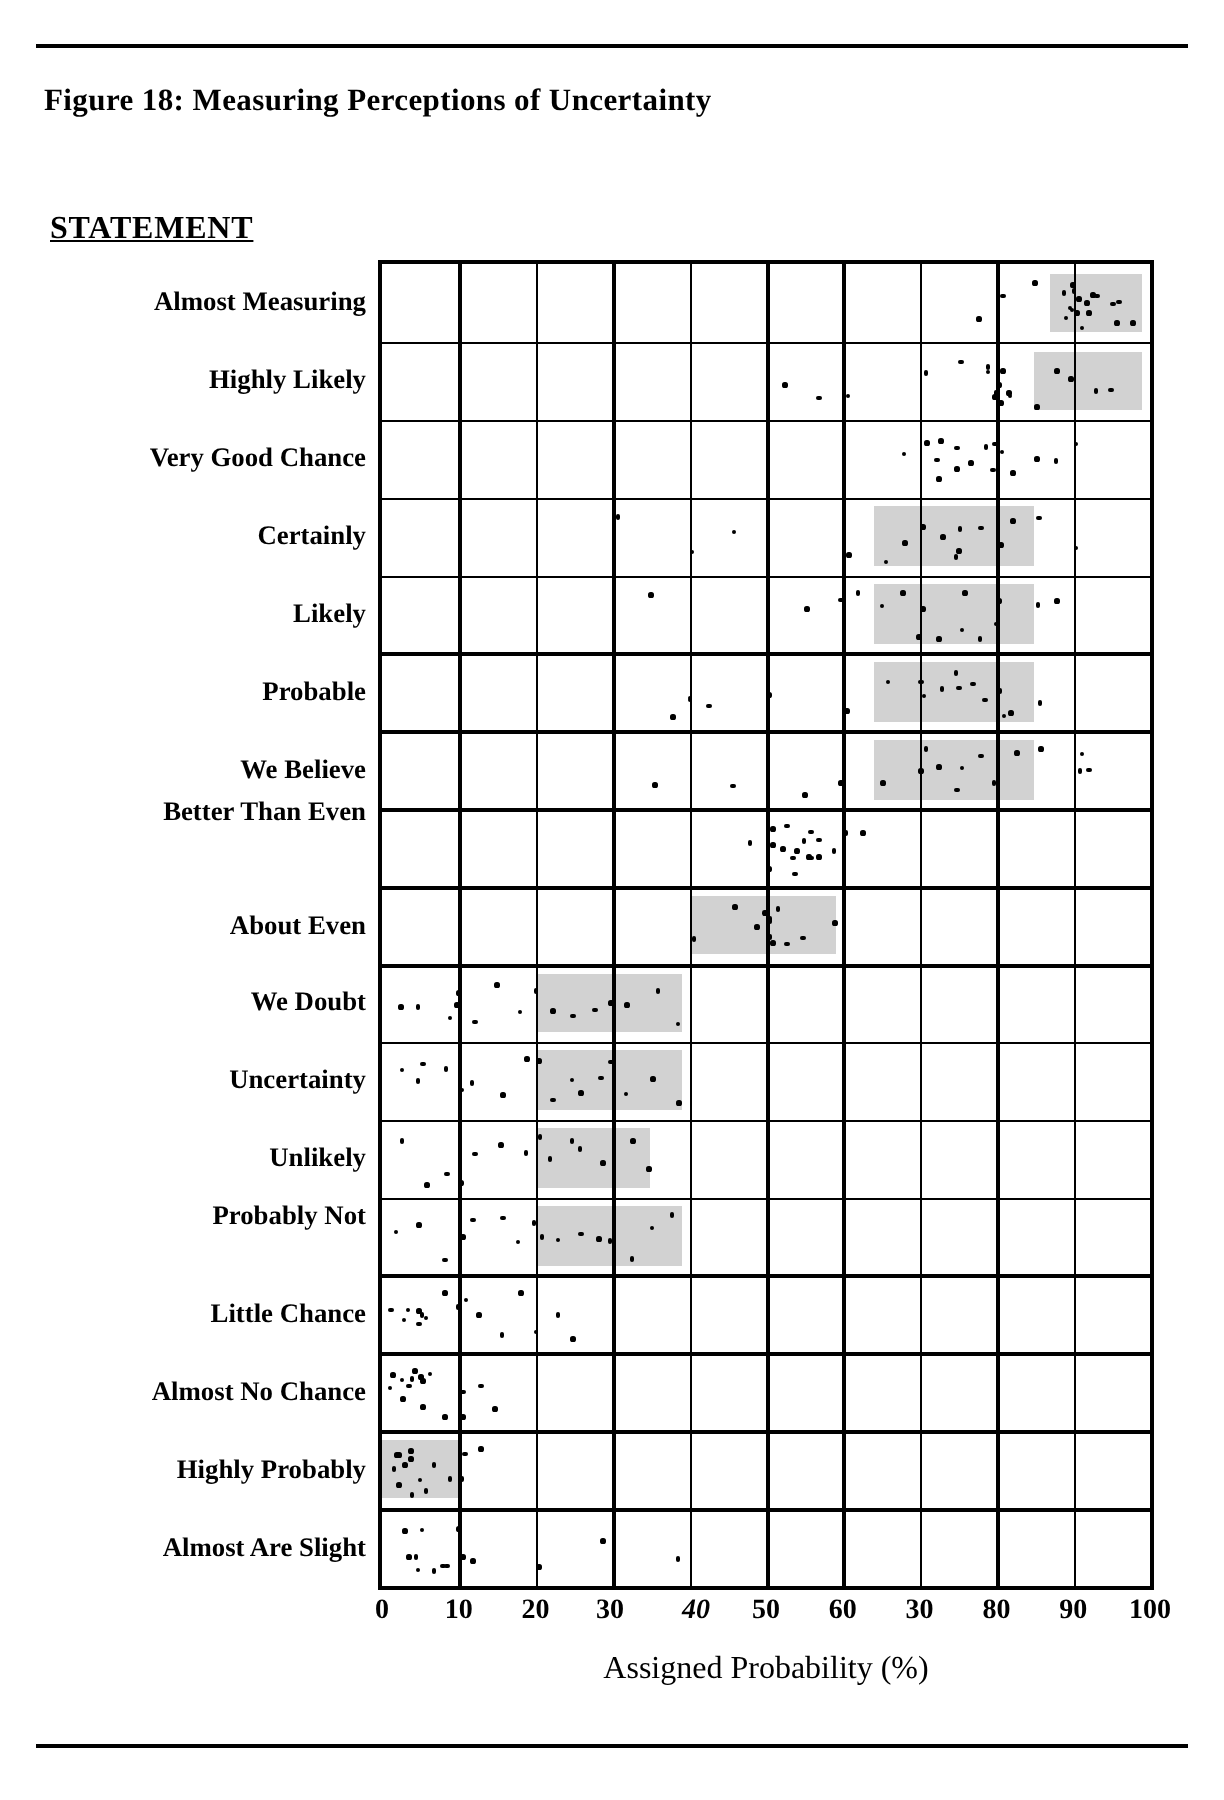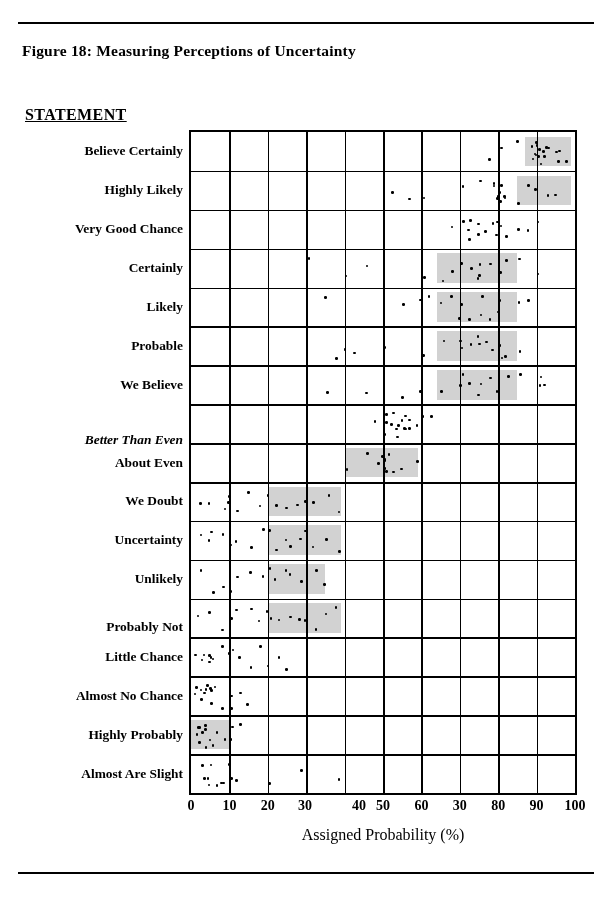--- a/index.html
+++ b/index.html
@@ -142,33 +142,33 @@
 
 <div class="page">
 
   <div class="rule top"></div>
 
   <div class="fig-title">Figure 18: Measuring Perceptions of Uncertainty</div>
 
   <div class="statement-header">STATEMENT</div>
 
   <div class="cat-wrap" id="cat-wrap">
-      <div class="cat-label" style="top: 21.4412px;">Believe Certainly</div>
+      <div class="cat-label" style="top: 21.4412px;">Almost Measuring</div>
       <div class="cat-label" style="top: 60.3235px;">Highly Likely</div>
       <div class="cat-label" style="top: 99.2059px;">Very Good Chance</div>
       <div class="cat-label" style="top: 138.088px;">Certainly</div>
       <div class="cat-label" style="top: 176.971px;">Likely</div>
       <div class="cat-label" style="top: 215.853px;">Probable</div>
       <div class="cat-label" style="top: 254.735px;">We Believe</div>
-      <div class="cat-label" style="top: 310px; font-style: italic;">Better Than Even</div>
+      <div class="cat-label" style="top: 276px;">Better Than Even</div>
       <div class="cat-label" style="top: 332.5px;">About Even</div>
       <div class="cat-label" style="top: 371.382px;">We Doubt</div>
       <div class="cat-label" style="top: 410.265px;">Uncertainty</div>
       <div class="cat-label" style="top: 449.147px;">Unlikely</div>
-      <div class="cat-label" style="top: 497px; text-align: right;">Probably Not</div>
+      <div class="cat-label" style="top: 478px; text-align: right;">Probably Not</div>
       <div class="cat-label" style="top: 526.912px;">Little Chance</div>
       <div class="cat-label" style="top: 565.794px;">Almost No Chance</div>
       <div class="cat-label" style="top: 604.676px;">Highly Probably</div>
       <div class="cat-label" style="top: 643.559px;">Almost Are Slight</div>
     </div>
 
   <div class="plot">
     <div class="plot-inner" id="plot-inner">
         <div class="band" style="left: 334.08px; width: 46.08px; top: 4.66588px; height: 29.5506px;"></div>
         <div class="band" style="left: 326.4px; width: 53.76px; top: 43.5482px; height: 29.5506px;"></div>
@@ -489,21 +489,21 @@
         <div class="dot" style="left: 109.366px; top: 637.449px;"></div>
         <div class="dot" style="left: 146.794px; top: 646.346px;"></div>
       </div>
   </div>
 
   <div class="xticks" id="xticks">
       <div class="xtick" style="left: 2px;">0</div>
       <div class="xtick" style="left: 40.4px;">10</div>
       <div class="xtick" style="left: 78.8px;">20</div>
       <div class="xtick" style="left: 116px;">30</div>
-      <div class="xtick" style="left: 170px;">40</div>
+      <div class="xtick" style="left: 159px; font-style: italic;">40</div>
       <div class="xtick" style="left: 194px;">50</div>
       <div class="xtick" style="left: 232.4px;">60</div>
       <div class="xtick" style="left: 270.8px;">30</div>
       <div class="xtick" style="left: 309.2px;">80</div>
       <div class="xtick" style="left: 347.6px;">90</div>
       <div class="xtick" style="left: 386px;">100</div>
     </div>
 
   <div class="xlabel">Assigned Probability (%)</div>
 

